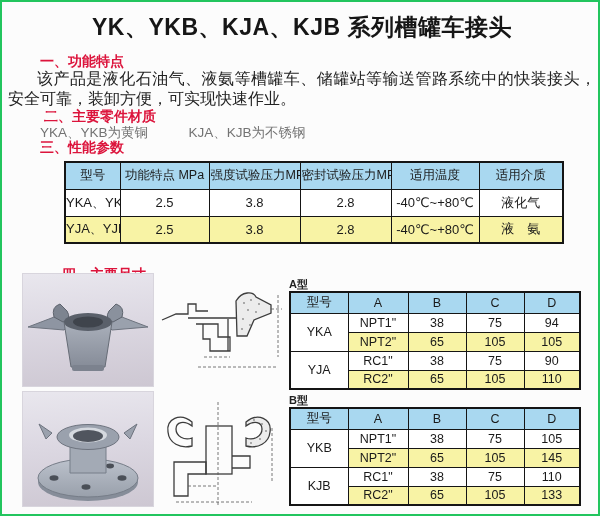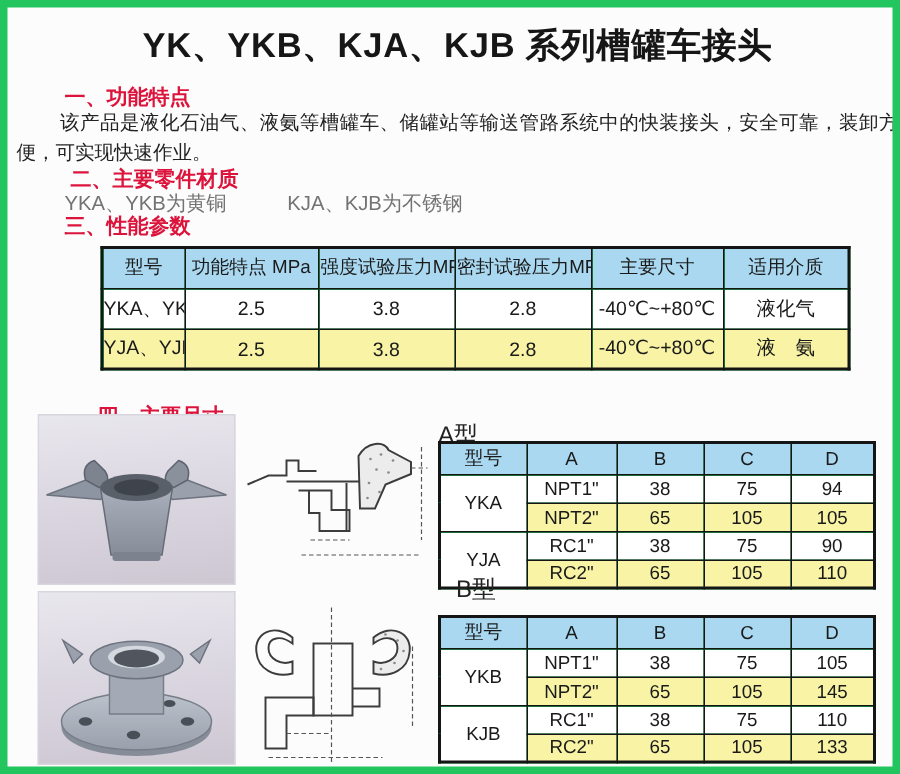--- a/index.html
+++ b/index.html
@@ -1,51 +1,51 @@
 <!DOCTYPE html>
 <html><head>
 <meta charset="utf-8">
 <style>
   * { margin:0; padding:0; box-sizing:border-box; }
   html,body { background:#ffffff; }
   body { font-family:"Liberation Sans","DejaVu Sans",sans-serif; color:#1a1a1a; }
   #page {
     position:relative; width:600px; height:516px; overflow:hidden;
-    background:#fcfcfc; border:5px solid #22c55e;
+    background:#fcfcfc; border:2px solid #22c55e;
   }
   .abs { position:absolute; }
 
   .doc-title {
     top:10px; left:0; width:600px; text-align:center;
     font-size:23px; font-weight:bold; color:#161616; letter-spacing:0.5px;
   }
   .sec-heading {
     font-size:14px; font-weight:bold; color:#dc143c; white-space:nowrap;
   }
   .body-text {
-    left:6px; width:588px; font-size:13px; line-height:19.5px;
+    left:6px; width:588px; font-size:16px; line-height:19.5px;
     color:#222; text-indent:29px; text-align:justify;
   }
   .materials-text { left:38px; font-size:13.5px; color:#737373; white-space:pre; }
 
-  table { border-collapse:collapse; table-layout:fixed; background:#22c55e; }
+  table { border-collapse:collapse; table-layout:fixed; background:#c2410c; }
   th, td {
     border:1px solid #151515; text-align:center; vertical-align:middle;
     overflow:hidden; white-space:nowrap;
   }
   .perf-table { width:498px; border:2px solid #151515; }
   .perf-table th { background:#a9d8f0; font-size:12.5px; font-weight:normal; height:27px; padding:0 1px; }
   .perf-table td { font-size:13px; height:27px; }
   .dim-table { width:290px; border:2px solid #151515; }
   .dim-table th { background:#a9d8f0; font-size:12.5px; font-weight:normal; height:21px; }
   .dim-table td { font-size:12.5px; height:19px; }
   .row-yellow td { background:#f8f3a5; }
   .row-white td { background:#ffffff; }
   td.model-cell { background:#ffffff; }
-  .type-label { font-size:16px; color:#222; }
+  .type-label { font-size:11px; color:#222;font-weight:bold; }
 
   .photo-frame {
     background:linear-gradient(175deg,#e9e7ee 0%,#dcd8e2 45%,#cdc7d2 100%);
     box-shadow:0 0 0 1px #d8d5dd inset;
   }
   .drawing-frame { background:transparent; }
   svg { display:block; }
 </style>
 </head>
 <body>
@@ -72,21 +72,21 @@
       <col style="width:91px">
         <col style="width:88px">
         <col style="width:84px">
     </colgroup>
     <tbody>
         <tr>
       <th>型号</th>
       <th>功能特点 MPa</th>
       <th>强度试验压力MPa</th>
       <th>密封试验压力MPa</th>
-      <th>主要尺寸</th>
+      <th>适用温度</th>
       <th>适用介质</th>
     </tr>
     <tr class="row-white">
       <td>YKA、YKB</td>
       <td>2.5</td>
       <td>3.8</td>
       <td>2.8</td>
       <td>-40℃~+80℃</td>
       <td>液化气</td>
     </tr>
@@ -238,21 +238,21 @@
       </g>
       <g stroke="#555" stroke-width="0.8" stroke-dasharray="3,2" fill="none">
         <line x1="64" y1="4" x2="64" y2="108"></line>
         <line x1="22" y1="104" x2="98" y2="104"></line>
         <line x1="118" y1="30" x2="118" y2="84"></line>
         <line x1="34" y1="88" x2="64" y2="88"></line>
       </g>
     </svg>
   </div>
 
-  <div class="abs type-label" style="left:287px; top:378px;margin-left:12px;">B型</div>
+  <div class="abs type-label" style="left:287px; top:391px;">B型</div>
 
   <table class="abs dim-table" style="left:287px; top:405px;">
     <colgroup>
       <col style="width:58px">
         <col style="width:60px">
         <col style="width:58px">
       <col style="width:58px">
         <col style="width:56px">
     </colgroup>
     <tbody>

